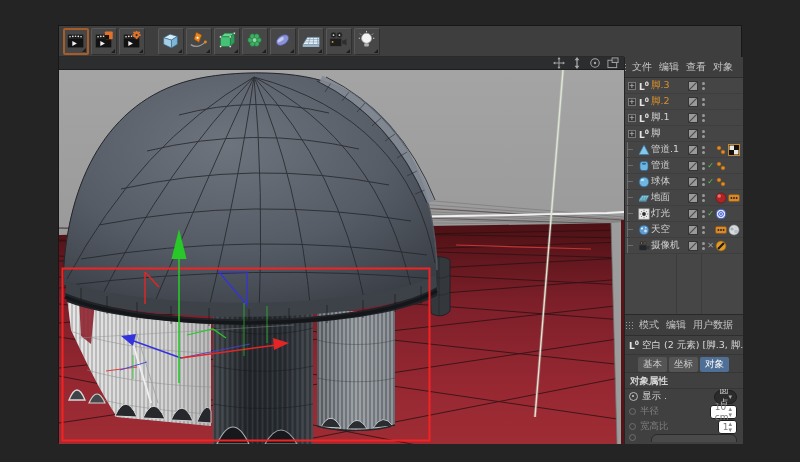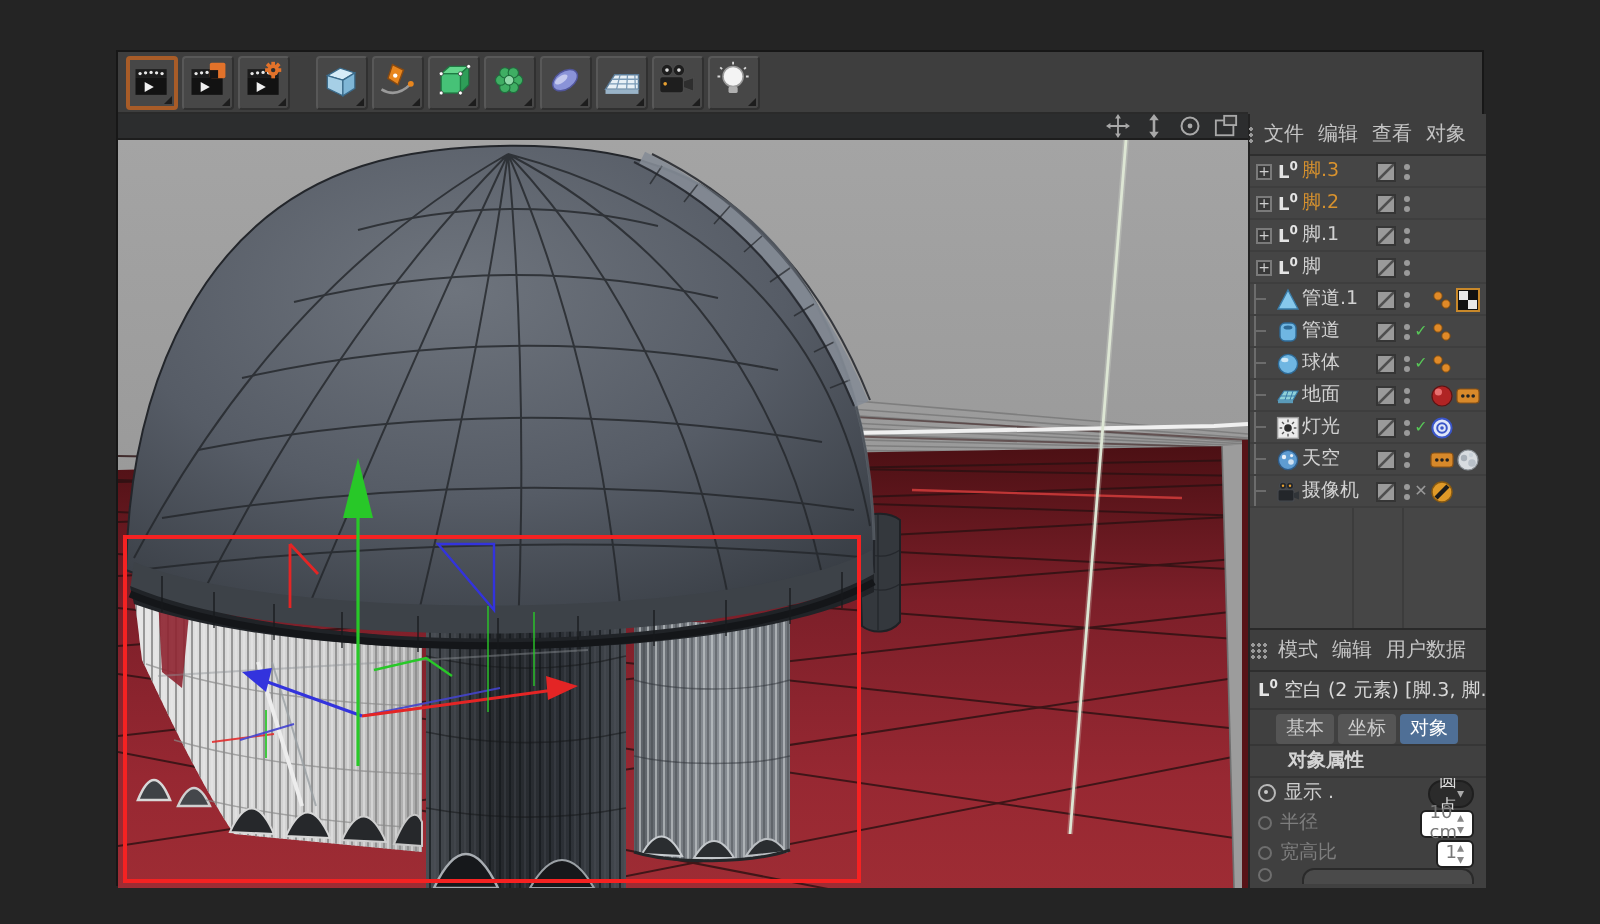--- a/index.html
+++ b/index.html
@@ -45,21 +45,21 @@
   .om-empty .c1{width:52px;border-right:1px solid #3c3c3c;}
   .om-empty .c2{width:25px;border-right:1px solid #3c3c3c;}
   .om-empty .c3{flex:1;}
   
   .am{flex-shrink:0;background:#404040;border-top:1px solid #292929;}
   .objinfo{height:18px;display:flex;align-items:center;padding:0 4px;color:#d8d8d8;font-size:9.5px;white-space:nowrap;overflow:hidden;border-bottom:1px solid #363636;}
   .objinfo .lnull{margin-right:3px;}
   .tabs{height:17px;display:flex;align-items:flex-end;padding:0 13px;gap:2px;border-bottom:1px solid #363636;}
   .tab{padding:1px 5px;background:#555555;border-radius:2px;font-size:9.5px;color:#cccccc;cursor:pointer;white-space:nowrap;}
   .tab.active{background:#4f6f96;color:#ffffff;}
-  .sechead{height:15px;line-height:15px;font-weight:bold;font-size:9.5px;color:#d4d4d4;padding-left:19px;border-bottom:1px solid #363636;}
+  .sechead{height:15px;line-height:15px;font-weight:bold;font-size:9.5px;color:#d4d4d4;padding-left:5px;border-bottom:1px solid #363636;}
   .attrs{overflow:hidden;height:55px;position:relative;}
   .arow{height:15px;display:flex;align-items:center;padding-left:4px;}
   .rad{width:7px;height:7px;border:1px solid #b8b8b8;border-radius:50%;margin-right:4px;flex-shrink:0;position:relative;}
   .rad::after{content:"";position:absolute;left:1.5px;top:1.5px;width:2.5px;height:2.5px;border-radius:50%;background:#c8c8c8;}
   .rad.dim{width:5px;height:5px;border-color:#6e6e6e;}
   .rad.dim::after{display:none;}
   .alabel{width:36px;font-size:9.5px;color:#d0d0d0;white-space:nowrap;overflow:hidden;}
   .arow.dim .alabel{color:#7e7e7e;font-family:Liberation Mono, monospace;}
   .ctl{flex:1;margin-right:6px;height:12px;background:#2b2b2b;border:1px solid #1f1f1f;border-radius:7px;display:flex;align-items:center;font-size:9px;color:#d8d8d8;padding:0 4px;cursor:pointer;position:relative;margin-left:48px;}
   .ctl.stepper{border-radius:3px;}

